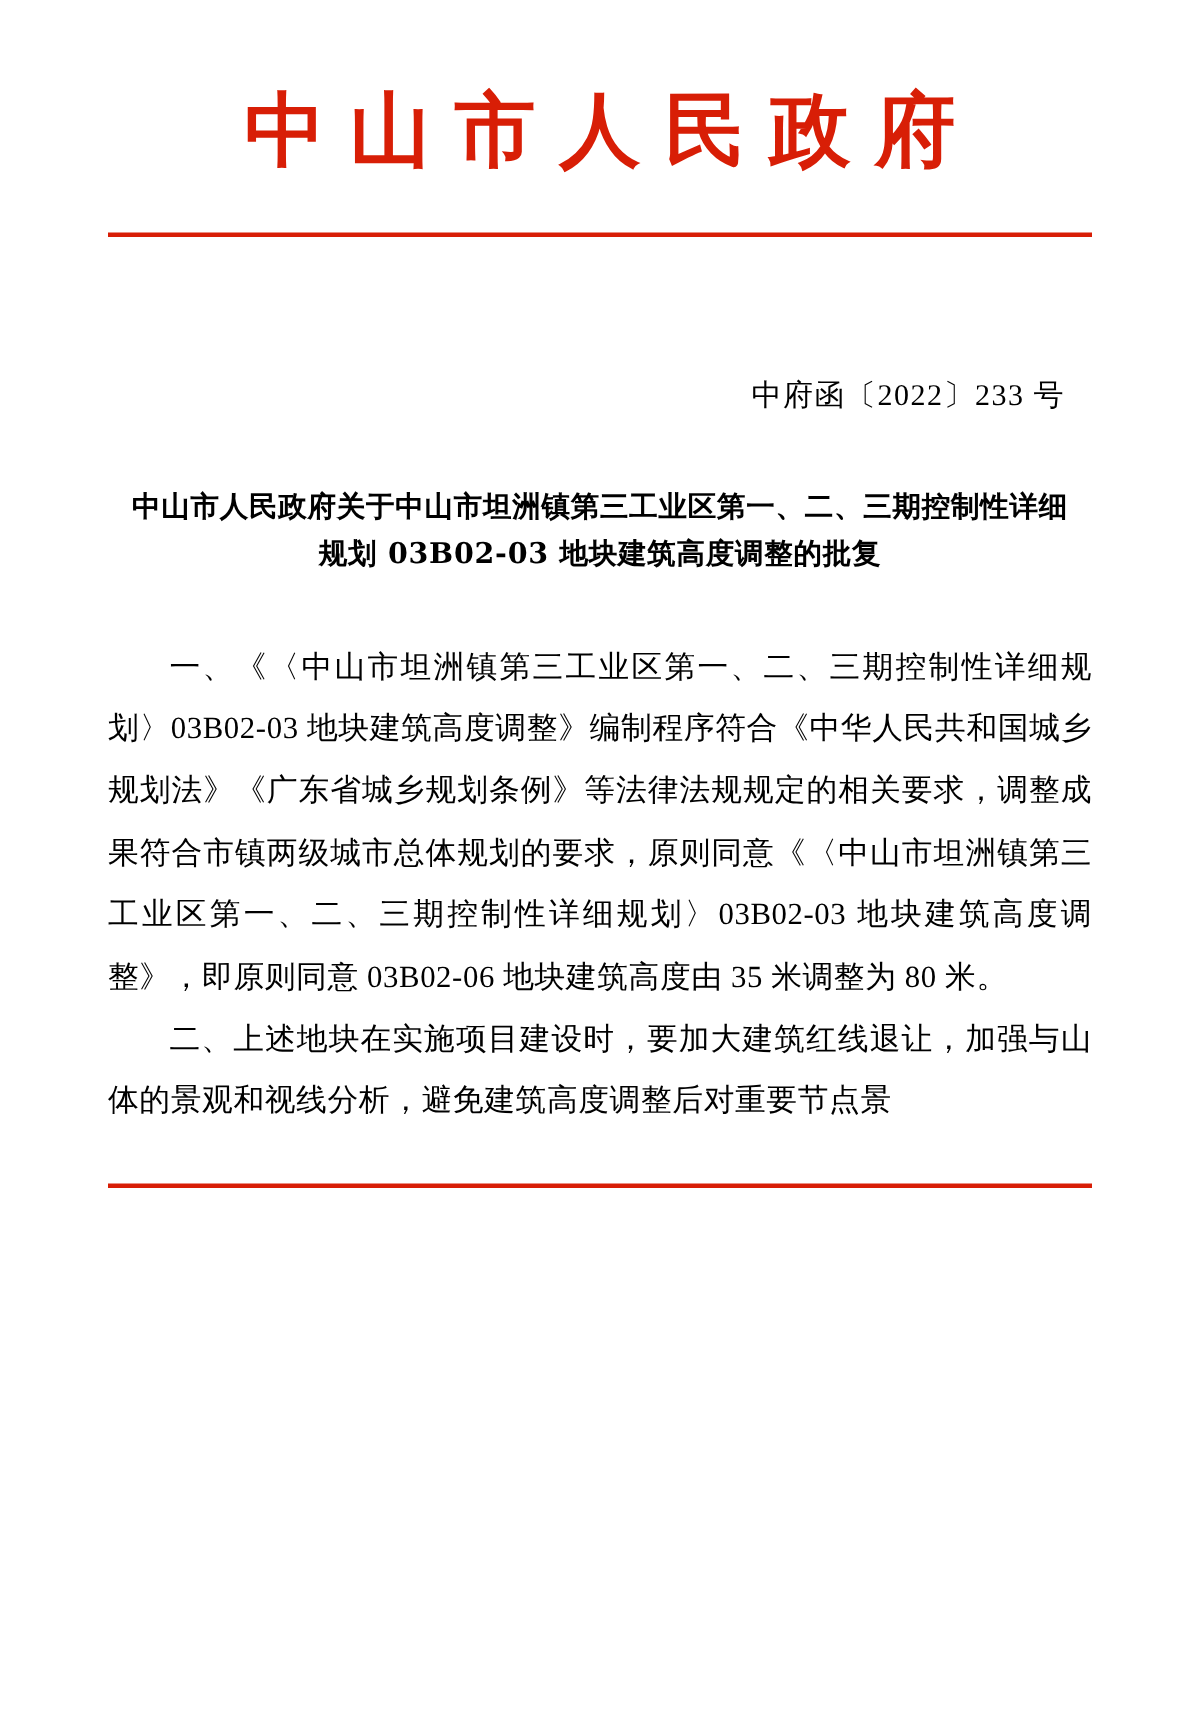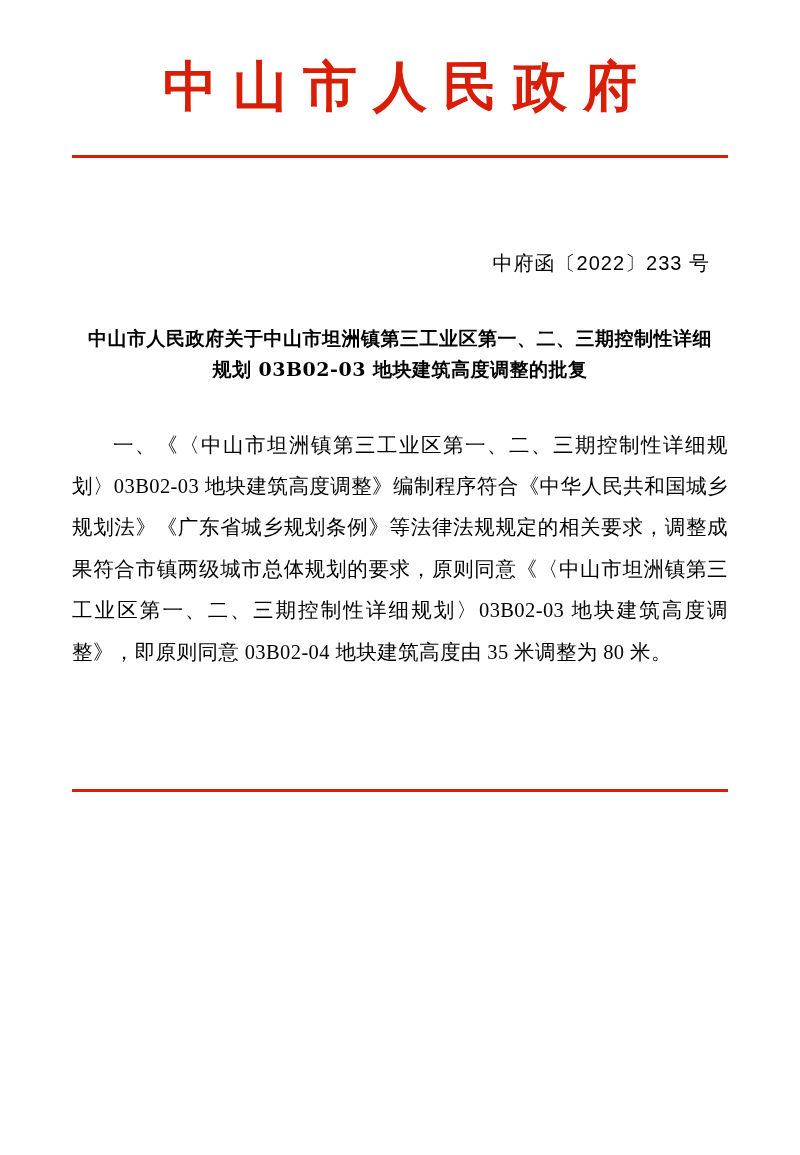--- a/index.html
+++ b/index.html
@@ -48,21 +48,21 @@
 
   
   .doc-number-row {
     margin-top: 92px;
     text-align: right;
     padding-right: 18px;
   }
   .doc-number {
     font-size: 20px;
     letter-spacing: 1px;
-    font-family: Liberation Sans, sans-serif;
+    font-family: Liberation Serif, serif;
   }
 
   
   .doc-title {
     margin-top: 46px;
     text-align: center;
     font-weight: bold;
     font-size: 19px;
     line-height: 1.62;
     letter-spacing: 0.5px;
@@ -109,17 +109,18 @@
   </div>
   <div class="rule-top"></div>
 
   <div class="doc-number-row">
     <span class="doc-number">中府函〔2022〕233 号</span>
   </div>
 
   <div class="doc-title">中山市人民政府关于中山市坦洲镇第三工业区第一、二、三期控制性详细规划 03B02-03 地块建筑高度调整的批复</div>
 
   <div class="body-text">
-    <p class="p-indent">一、《〈中山市坦洲镇第三工业区第一、二、三期控制性详细规划〉03B02-03 地块建筑高度调整》编制程序符合《中华人民共和国城乡规划法》《广东省城乡规划条例》等法律法规规定的相关要求，调整成果符合市镇两级城市总体规划的要求，原则同意《〈中山市坦洲镇第三工业区第一、二、三期控制性详细规划〉03B02-03 地块建筑高度调整》，即原则同意 03B02-04 地块建筑高度由 35 米调整为 80 米。</p>
+    <p class="p-indent">一、《〈中山市坦洲镇第三工业区第一、二、三期控制性详细规划〉03B02-03 地块建筑高度调整》编制程序符合《中华人民共和国城乡规划法》《广东省城乡规划条例》等法律法规规定的相关要求，调整成果符合市镇两级城市总体规划的要求，原则同意《〈中山市坦洲镇第三工业区第一、二、三期控制性详细规划〉03B02-03 地块建筑高度调整》，即原则同意 03B02-06 地块建筑高度由 35 米调整为 80 米。</p>
+    <p class="p-indent">二、上述地块在实施项目建设时，要加大建筑红线退让，加强与山体的景观和视线分析，避免建筑高度调整后对重要节点景</p>
   </div>
 
   <div class="rule-bottom"></div>
 </div>
 
 </body></html>

